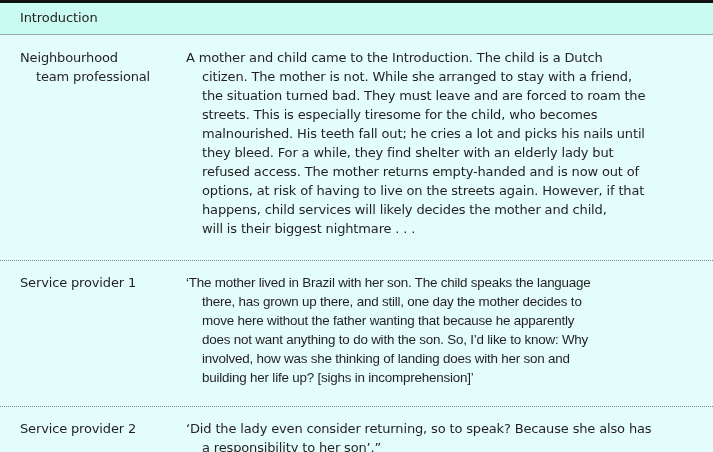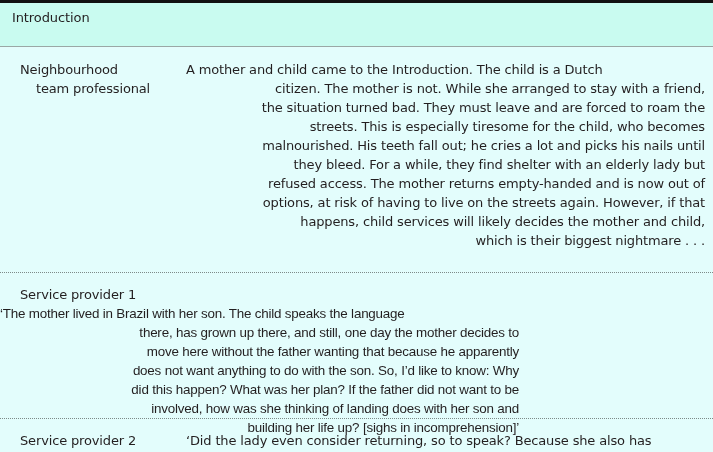--- a/index.html
+++ b/index.html
@@ -16,25 +16,25 @@
     }
     .table {
       position: relative;
       width: 713px;
       height: 452px;
       background: #e3fdfc;
       border-top: 3px solid #111111;
       box-sizing: border-box;
     }
     .header-row {
-      height: 44px;
+      height: 32px;
       background: #c9fbf0;
       border-bottom: 1px solid #9aa7a5;
       box-sizing: border-box;
-      padding-left: 12px;
+      padding-left: 20px;
       font-size: 13px;
       line-height: 30px;
       letter-spacing: -0.1px;
     }
     .row {
       position: relative;
       display: flex;
       box-sizing: border-box;
     }
     .row.dotted {
@@ -59,29 +59,28 @@
       font-size: 13px;
       line-height: 19px;
       letter-spacing: -0.15px;
     }
     .col-text .line {
       display: block;
       white-space: nowrap;
     }
     .col-text .line.cont {
       padding-left: 16px;
-      text-align: right;
     }
     .cond {
       font-family: "Liberation Sans", sans-serif;
       font-size: 13.4px;
       letter-spacing: -0.2px;
     }
     #row-1 { height: 226px; padding-top: 13px; }
-    #row-2 { height: 146px; padding-top: 12px; flex-direction: column; }
+    #row-2 { height: 146px; padding-top: 12px; }
     #row-3 { height: 47px; padding-top: 12px; border-bottom: 2px solid #3a3a3a; }
   </style>
 </head>
 <body>
 
 <div class="table">
 
   <div class="header-row">
     <span>Introduction</span>
   </div>
@@ -94,34 +93,33 @@
     <div class="col-text">
       <span class="line">A mother and child came to the Introduction. The child is a Dutch</span>
       <span class="line cont">citizen. The mother is not. While she arranged to stay with a friend,</span>
       <span class="line cont">the situation turned bad. They must leave and are forced to roam the</span>
       <span class="line cont">streets. This is especially tiresome for the child, who becomes</span>
       <span class="line cont">malnourished. His teeth fall out; he cries a lot and picks his nails until</span>
       <span class="line cont">they bleed. For a while, they find shelter with an elderly lady but</span>
       <span class="line cont">refused access. The mother returns empty-handed and is now out of</span>
       <span class="line cont">options, at risk of having to live on the streets again. However, if that</span>
       <span class="line cont">happens, child services will likely decides the mother and child,</span>
-      <span class="line cont">which is their biggest nightmare . . .</span>
+      <span class="line cont">will is their biggest nightmare . . .</span>
     </div>
   </div>
 
   <div class="row dotted" id="row-2">
     <div class="col-label">
       <span>Service provider 1</span>
     </div>
     <div class="col-text cond">
       <span class="line">‘The mother lived in Brazil with her son. The child speaks the language</span>
       <span class="line cont">there, has grown up there, and still, one day the mother decides to</span>
       <span class="line cont">move here without the father wanting that because he apparently</span>
       <span class="line cont">does not want anything to do with the son. So, I’d like to know: Why</span>
-      <span class="line cont">did this happen? What was her plan? If the father did not want to be</span>
       <span class="line cont">involved, how was she thinking of landing does with her son and</span>
       <span class="line cont">building her life up? [sighs in incomprehension]’</span>
     </div>
   </div>
 
   <div class="row" id="row-3">
     <div class="col-label">
       <span>Service provider 2</span>
     </div>
     <div class="col-text">

